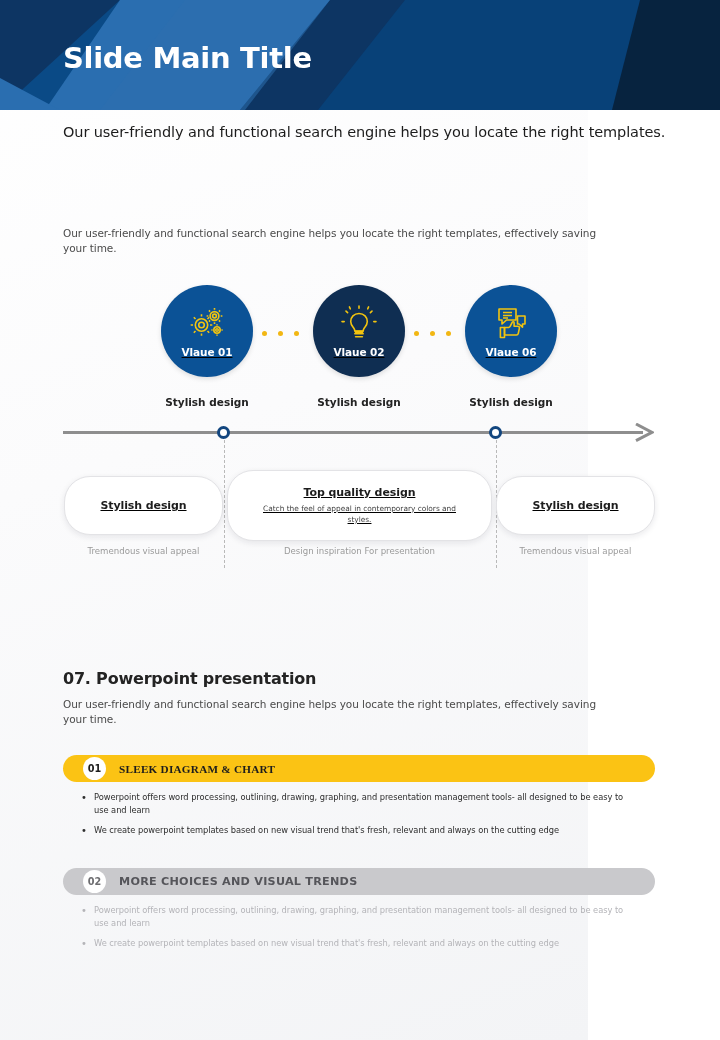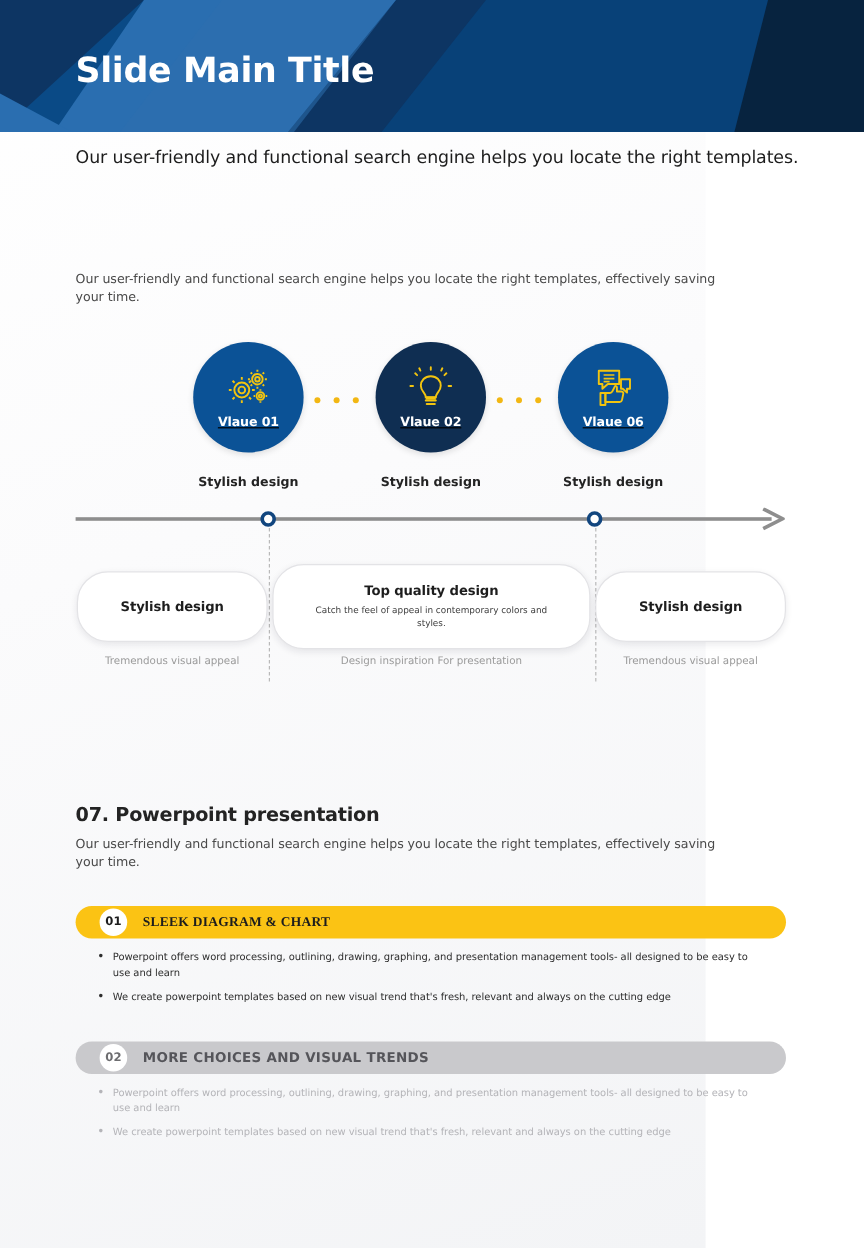--- a/index.html
+++ b/index.html
@@ -162,20 +162,21 @@
     position: absolute;
     background: #ffffff;
     border: 1px solid #e3e3e6;
     border-radius: 26px;
     box-shadow: 0 2px 6px rgba(20,20,40,0.09);
     display: flex;
     flex-direction: column;
     align-items: center;
     justify-content: center;
     text-align: center;
+    text-decoration: underline;
   }
   .card .ct {
     font-size: 11px;
     font-weight: bold;
     color: #1d1d1d;
     letter-spacing: -0.1px;
   }
   .card .cs {
     font-size: 7.4px;
     color: #3d3d3d;

